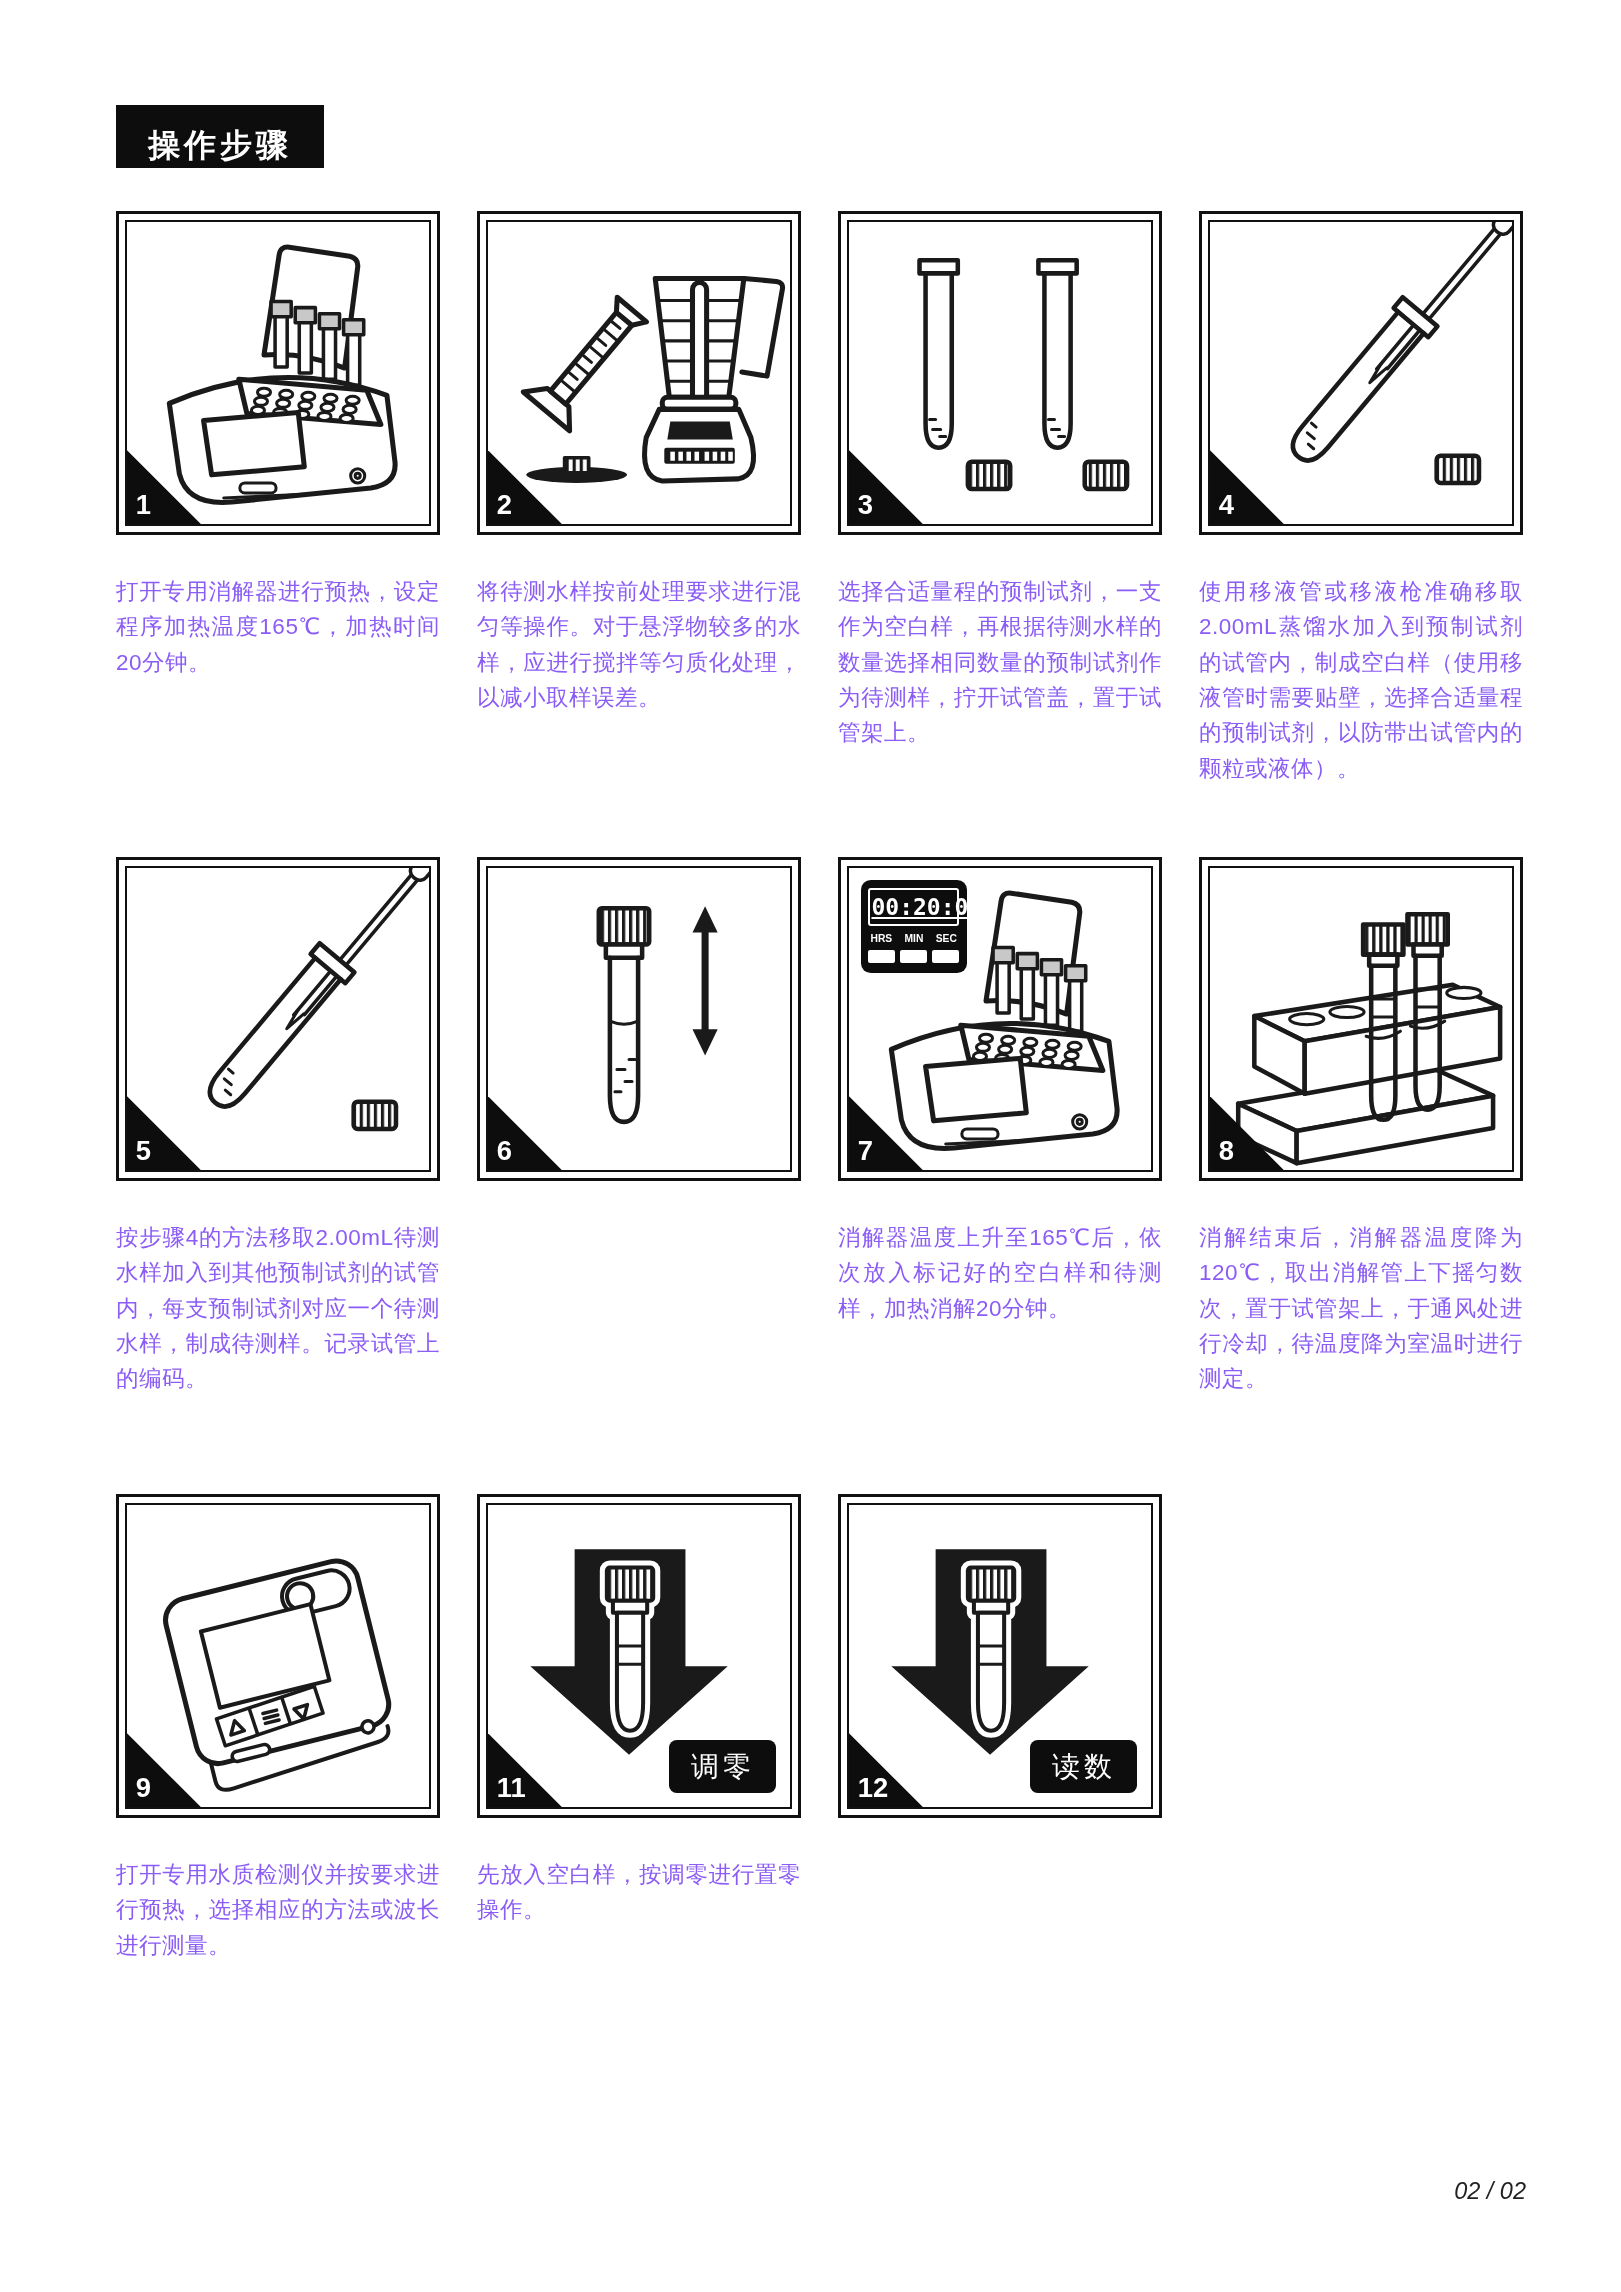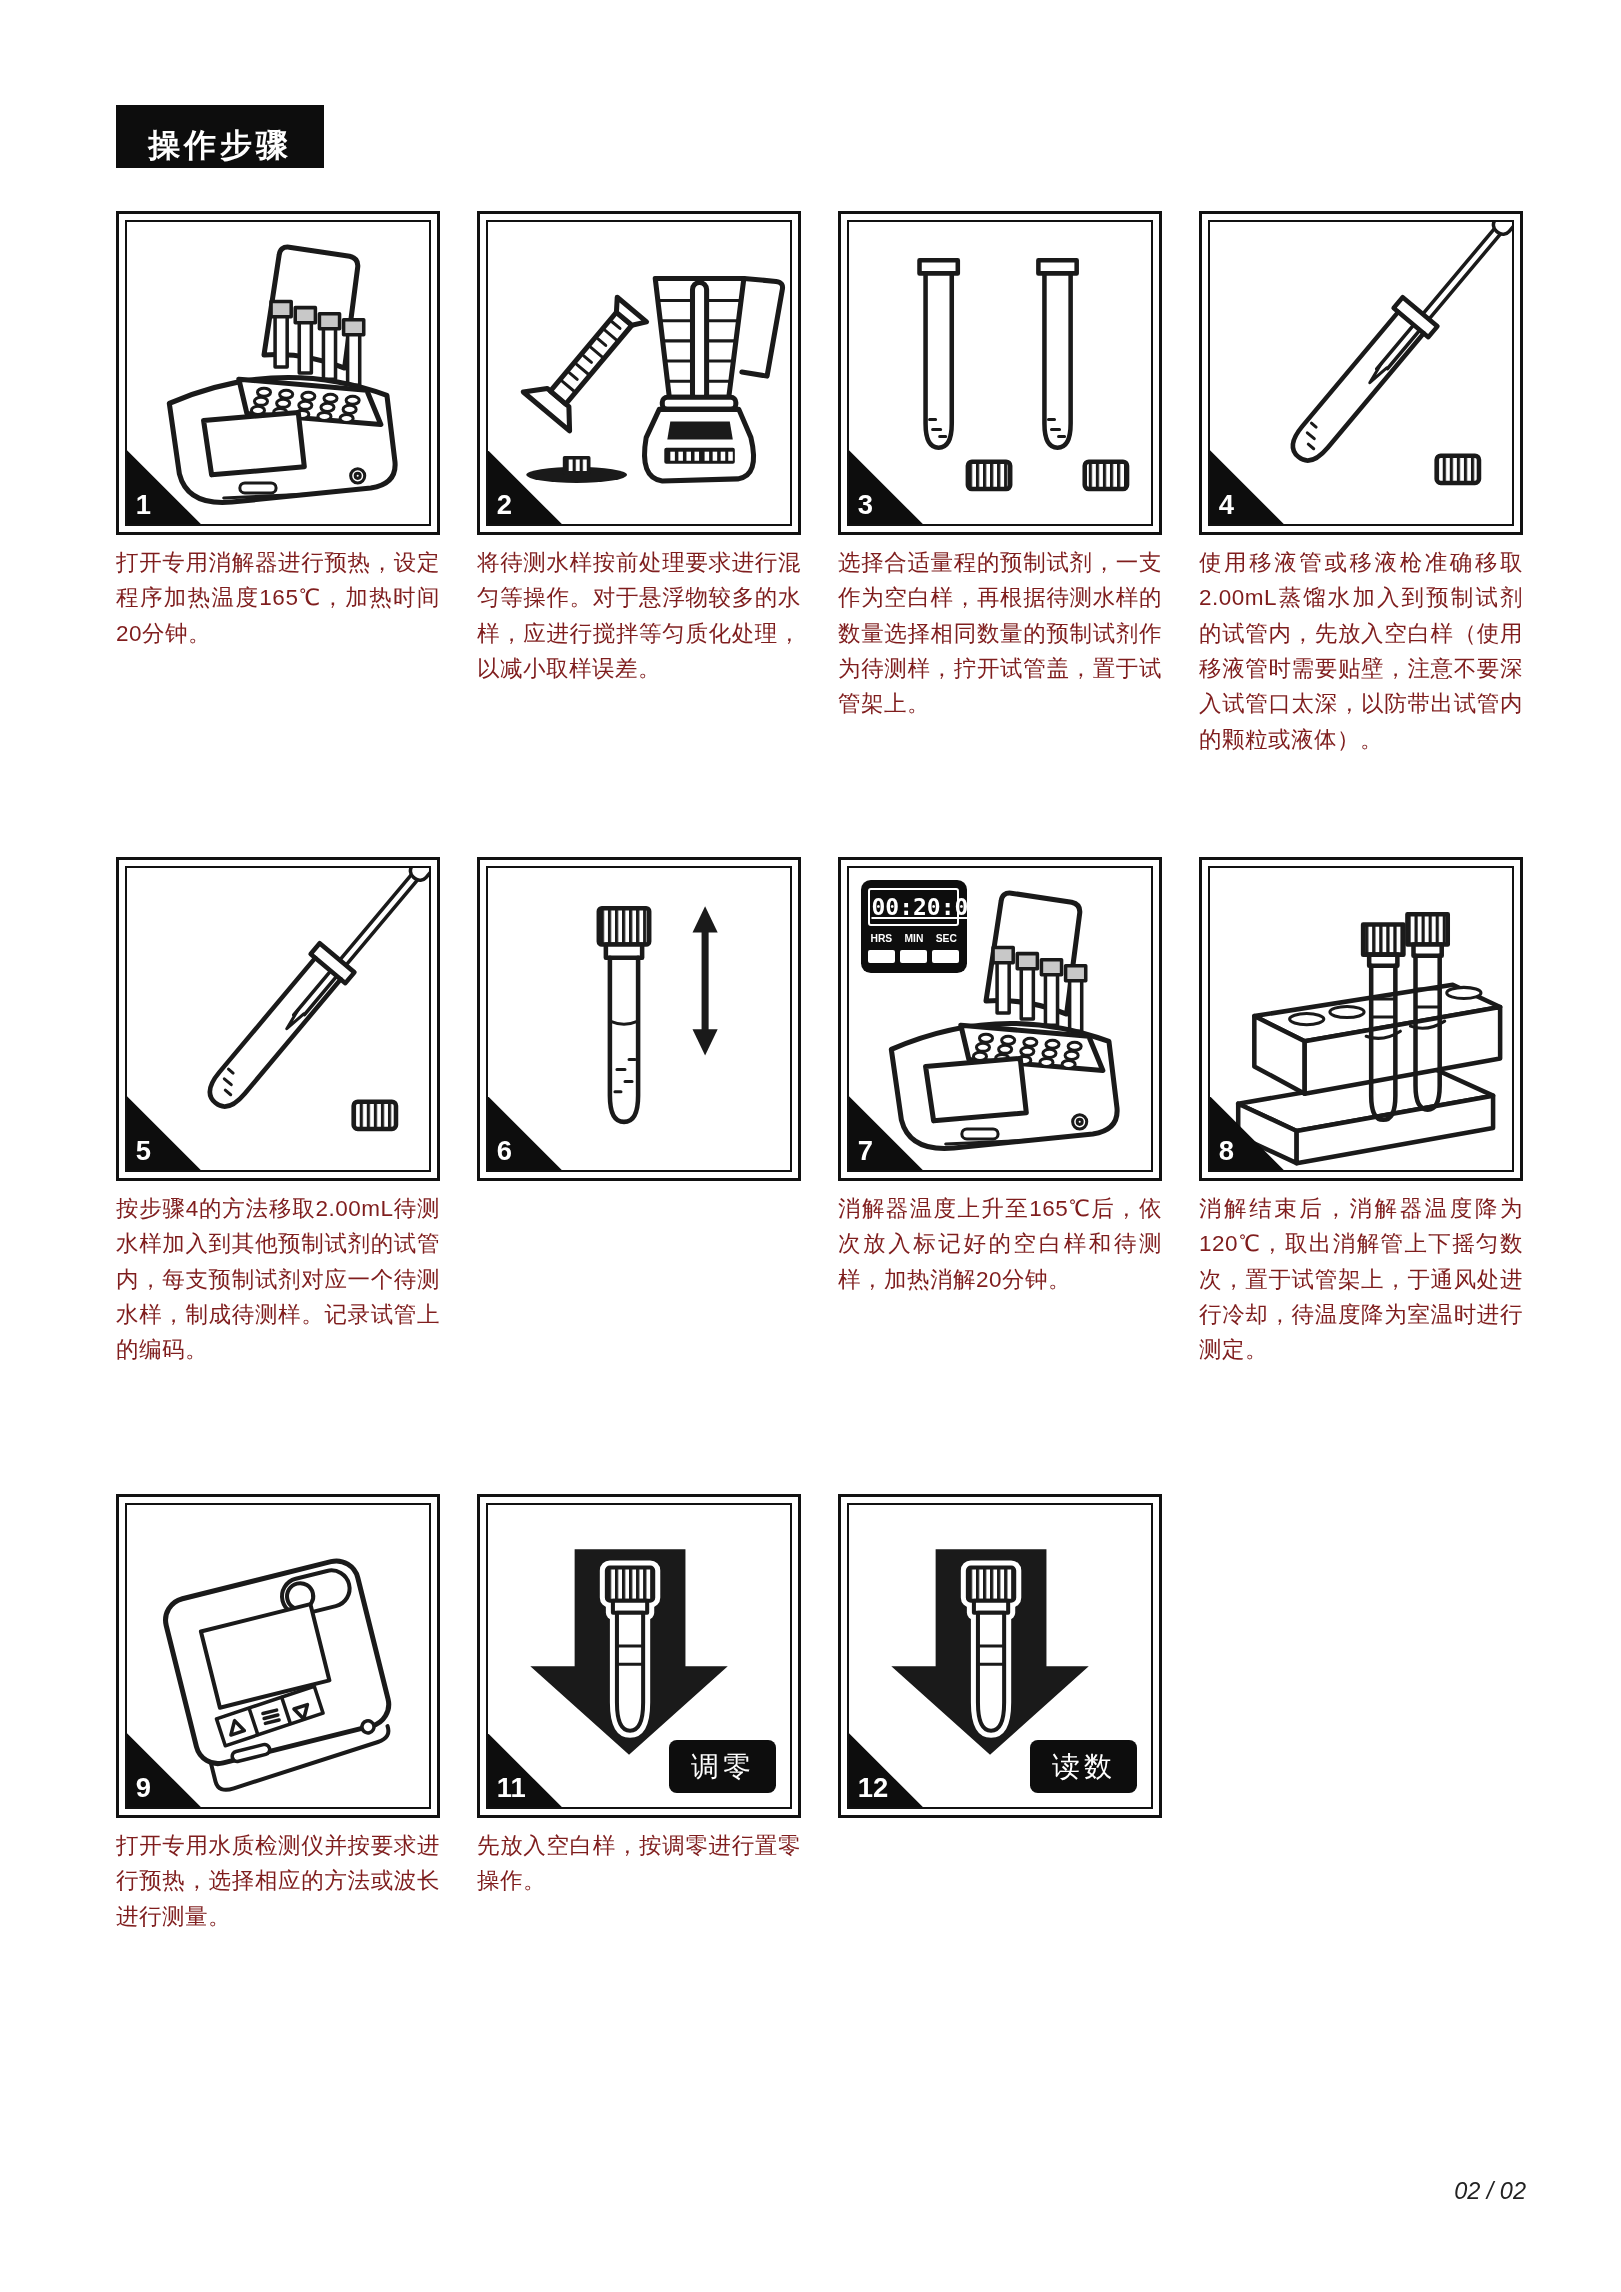--- a/index.html
+++ b/index.html
@@ -27,22 +27,22 @@
   }
   .illus { display:block; width:100%; height:100%; }
   .step-badge {
     position:absolute; left:0; bottom:0; width:74px; height:74px; background:#0d0d0d;
     -webkit-clip-path:polygon(0 0,100% 100%,0 100%); clip-path:polygon(0 0,100% 100%,0 100%);
   }
   .step-num {
     position:absolute; left:8.8px; bottom:5.9px; color:#fff; font-weight:bold; font-size:27.4px; line-height:1;
   }
   .caption {
-    margin-top:10px; width:324px; font-size:22.5px; line-height:1.57; font-weight:500;
-    text-align:justify; letter-spacing:0.5px; color:#7f1d1d;
+    margin-top:39px; width:324px; font-size:22.5px; line-height:1.57; font-weight:500;
+    text-align:justify; letter-spacing:0.5px; color:#8b5cf6;
   }
   .panel-label {
     position:absolute; right:13.7px; bottom:13.7px; background:#0d0d0d; color:#fff;
     font-size:28px; font-weight:500; padding:7.8px 21.6px; border-radius:7.8px; letter-spacing:3.9px;
   }
   .timer {
     position:absolute; top:11.8px; left:11.8px; width:106px; background:#0d0d0d;
     border-radius:9.8px; padding:8.8px 7.8px 9.8px;
   }
   .timer-screen {
@@ -203,21 +203,21 @@
                 <path d="M124 78 L124 226 Q124 252 140.5 252 Q157 252 157 226 L157 78" fill="none"></path>
                 <path d="M132 228 h9 M140 236 h7 M129 218 h6" stroke-width="3" fill="none"></path>
               </g>
               <rect x="225" y="232" width="42" height="27" rx="4" fill="url(#hatch)"></rect>
             </g>
           </svg>
           <div class="step-badge"></div>
           <span class="step-num">4</span>
         </div>
       </div>
-      <p class="caption">使用移液管或移液枪准确移取2.00mL蒸馏水加入到预制试剂的试管内，先放入空白样（使用移液管时需要贴壁，注意不要深入试管口太深，以防带出试管内的颗粒或液体）。</p>
+      <p class="caption">使用移液管或移液枪准确移取2.00mL蒸馏水加入到预制试剂的试管内，制成空白样（使用移液管时需要贴壁，选择合适量程的预制试剂，以防带出试管内的颗粒或液体）。</p>
     </section>
 
     <section class="cell">
       <div class="panel">
         <div class="panel-inner">
           <svg class="illus" viewBox="0 0 300 300">
             <g fill="#fff" stroke="#1a1a1a" stroke-width="4.5" stroke-linejoin="round" stroke-linecap="round">
               <g transform="rotate(40 140 170)">
                 <path d="M144 -120 L144 135 M152 -120 L152 128" stroke-width="3.5" fill="none"></path>
                 <rect x="139" y="-84" width="18" height="38" rx="8" stroke-width="3.5"></rect>

